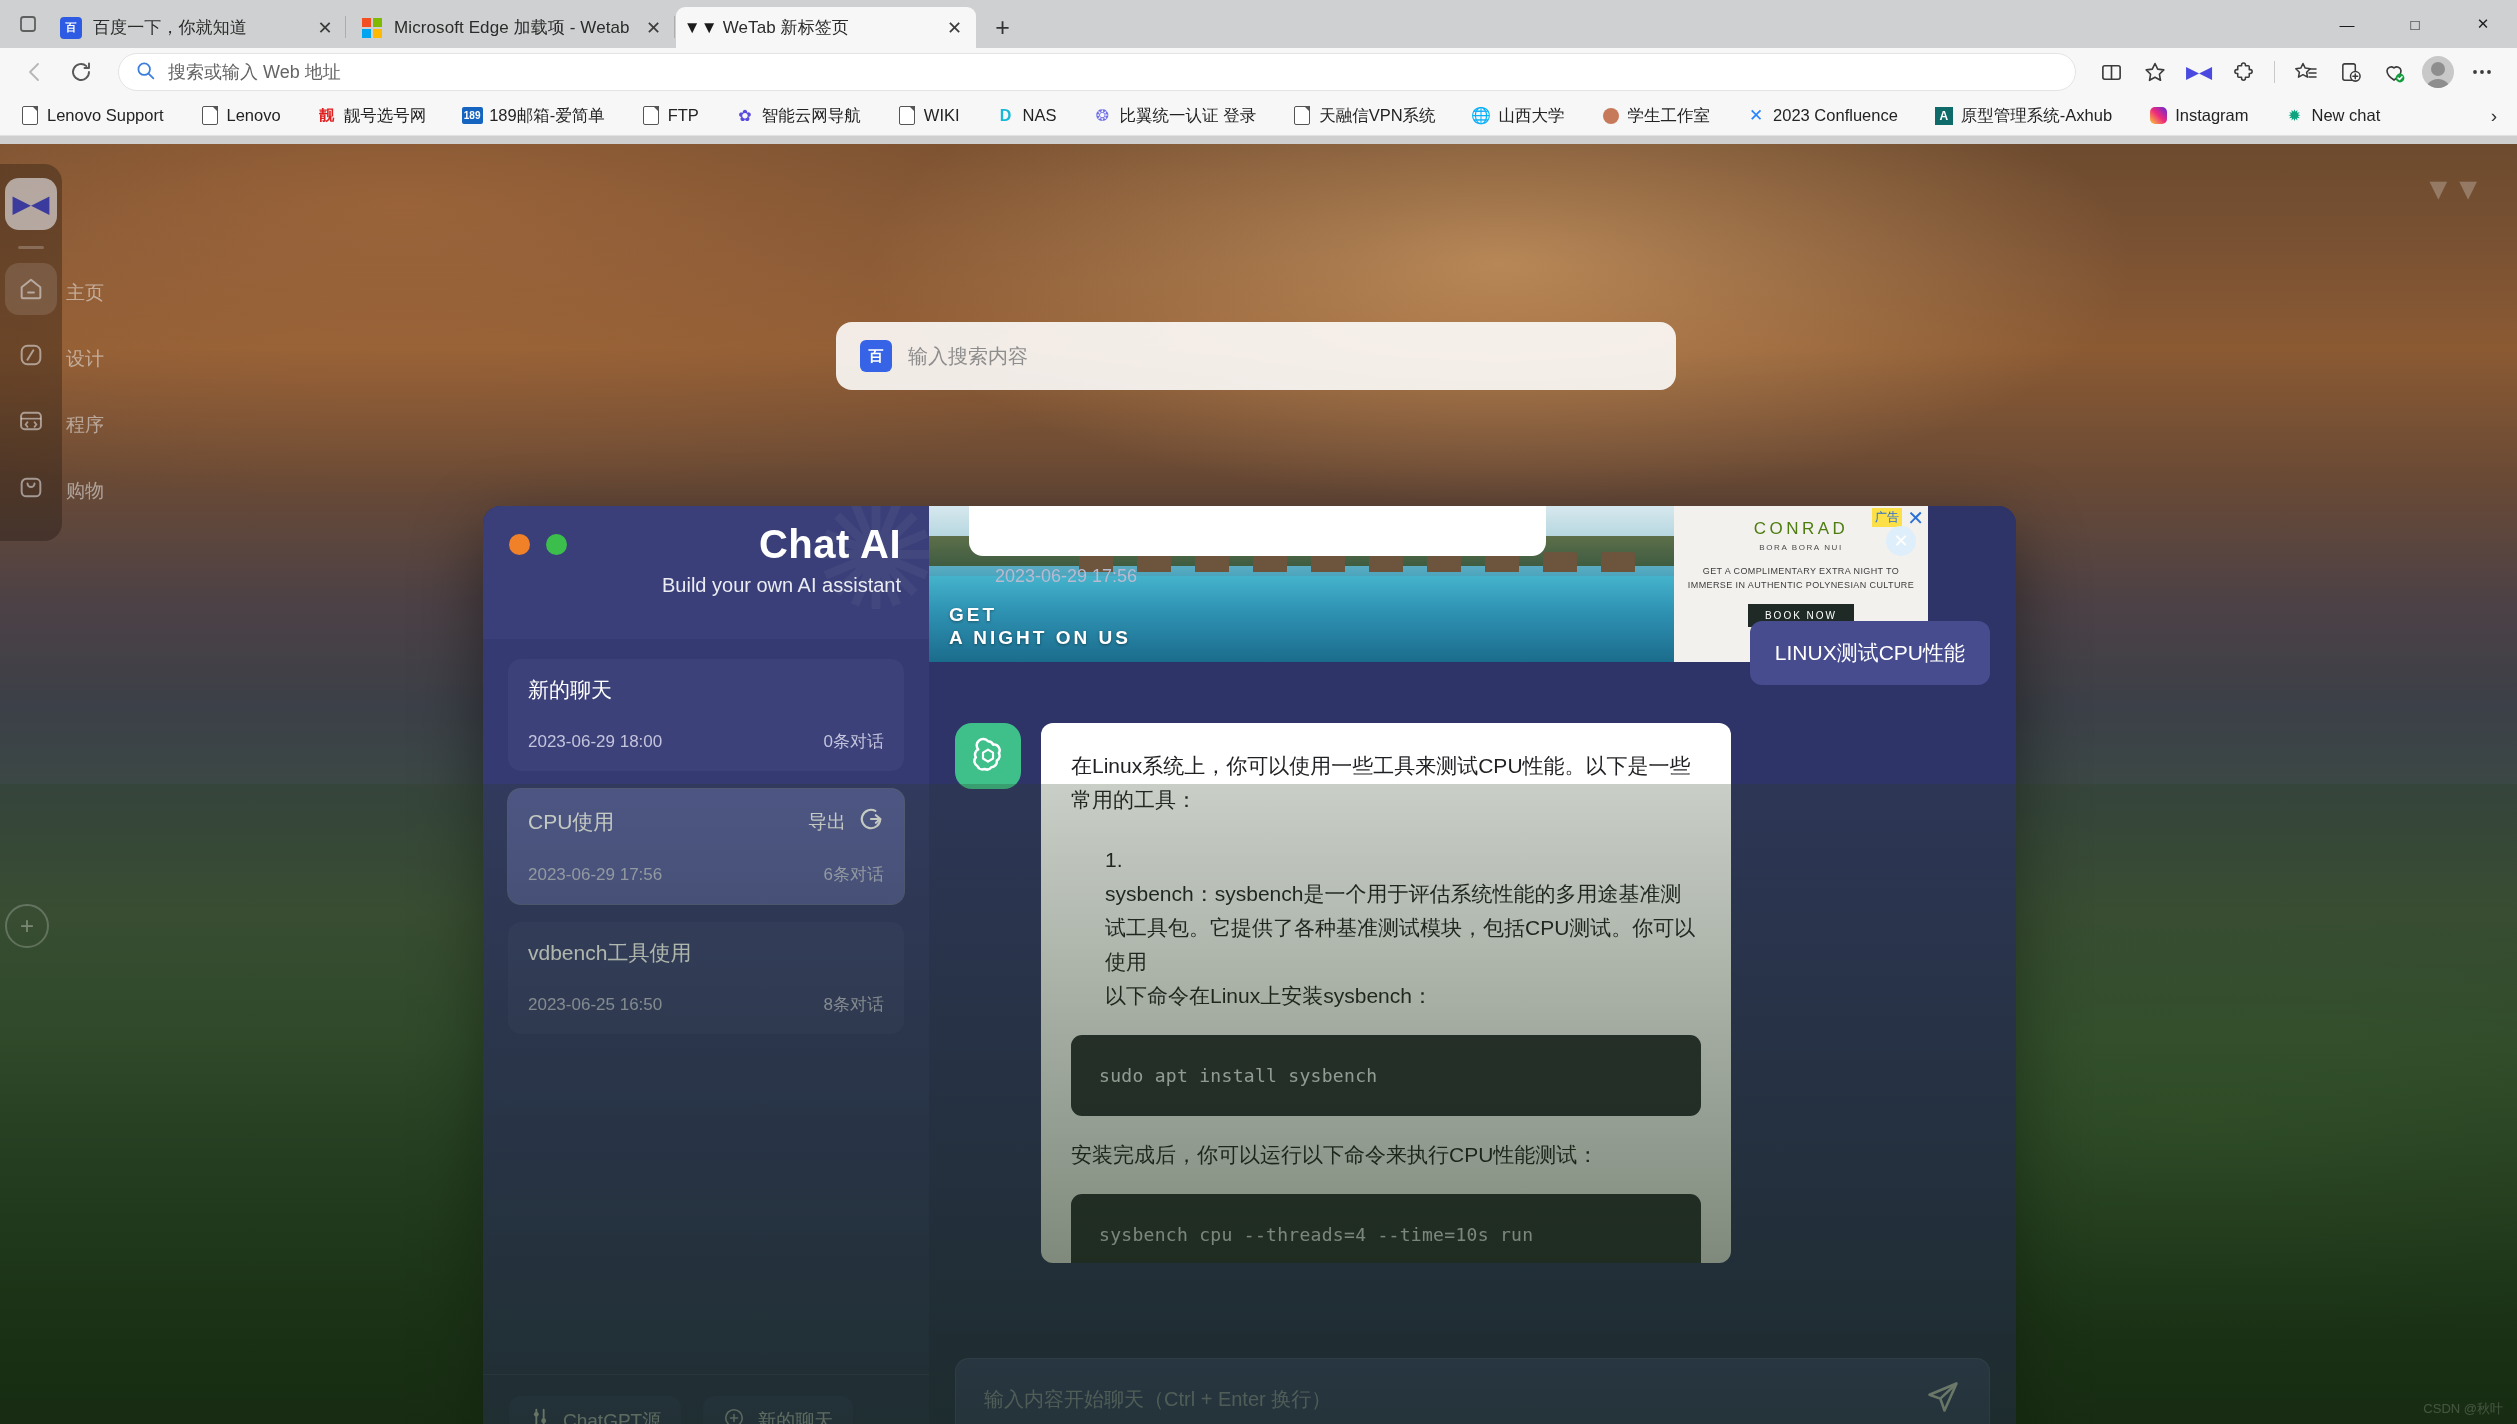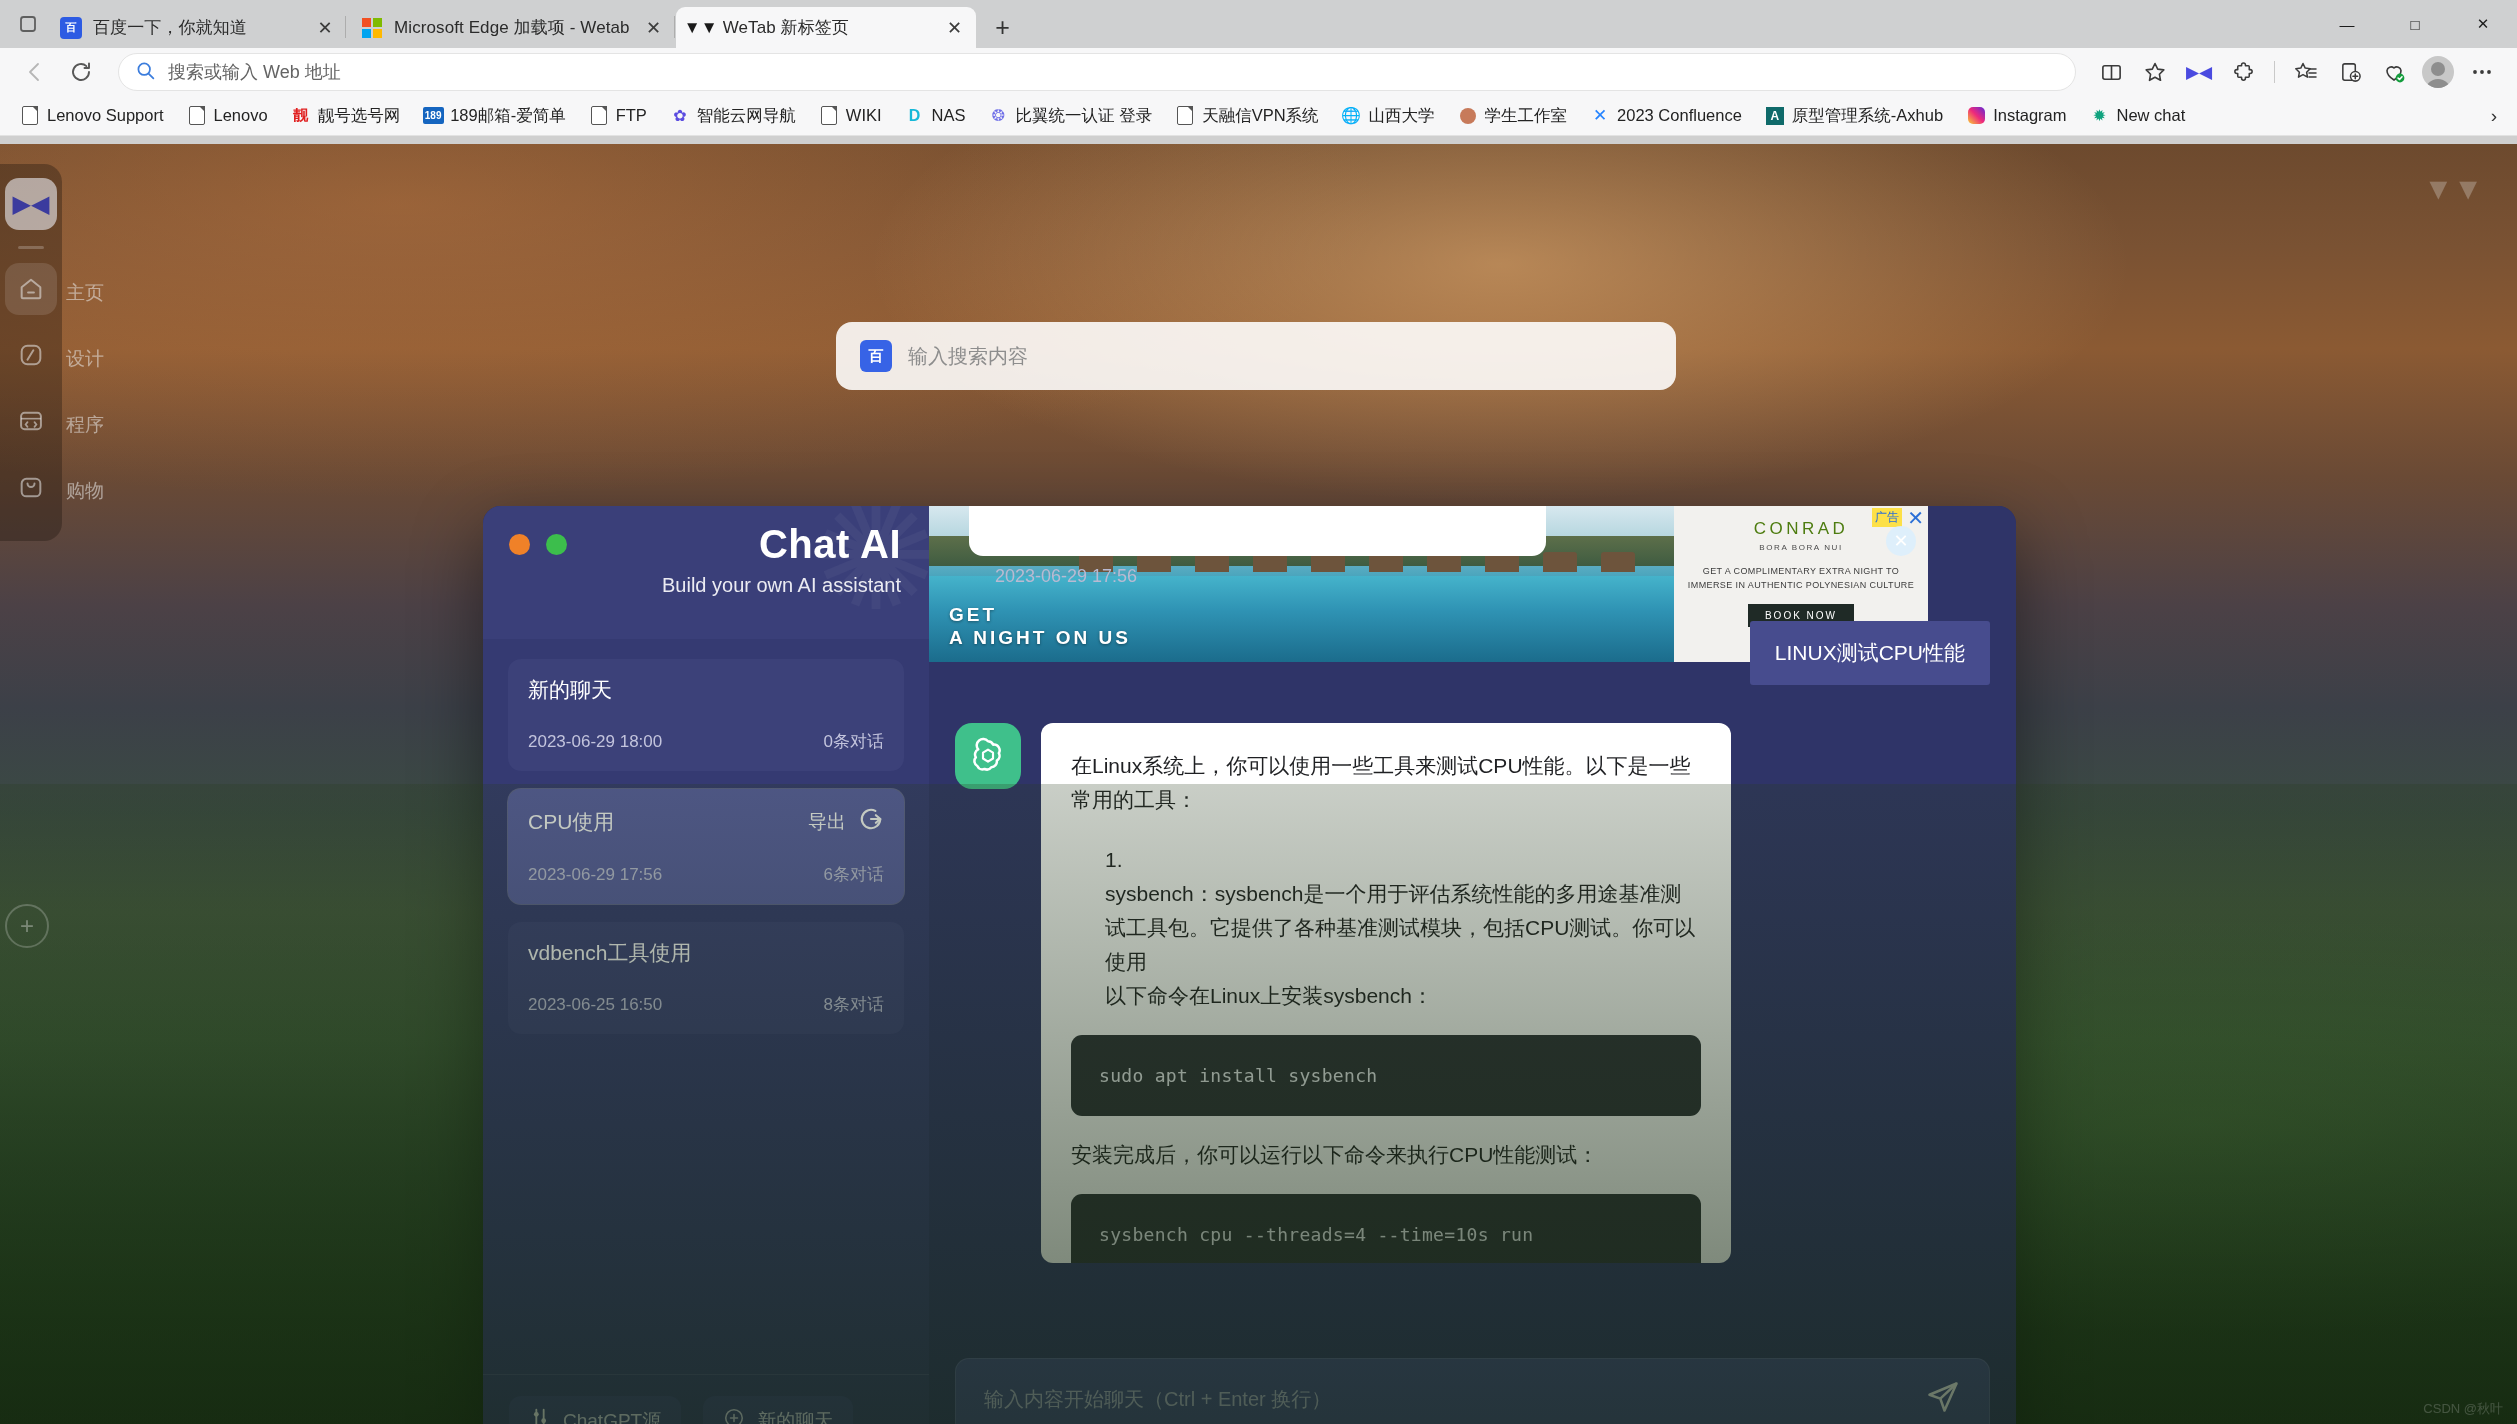--- a/index.html
+++ b/index.html
@@ -84,21 +84,21 @@
   .avatar-btn { width: 42px; height: 42px; display:flex;align-items:center;justify-content:center; }
   .avatar-circle {
     width: 32px; height: 32px; border-radius: 50%; background: #c8c8c8;
     position: relative; overflow: hidden;
   }
   .avatar-circle::before { content:''; position:absolute; left:9px; top:6px; width:14px;height:14px;border-radius:50%;background:#8e8e8e; }
   .avatar-circle::after { content:''; position:absolute; left:3px; top:23px; width:26px;height:18px;border-radius:13px 13px 0 0;background:#8e8e8e; }
 
   .bookmarkbar {
     height: 40px; background: #f7f7f8; display: flex; align-items: center;
-    padding: 0 10px; gap: 3px; font-size: 16.5px; color: #232323; overflow: hidden;
+    padding: 0 10px; gap: 16px; font-size: 16.5px; color: #232323; overflow: hidden;
     border-bottom: 1px solid #e2e2e2; position: relative;
   }
   .bm { display: flex; align-items: center; gap: 7px; padding: 4px 10px; border-radius: 5px; white-space: nowrap; }
   .bm .bmico { width: 20px; height: 20px; flex:0 0 20px; display:flex;align-items:center;justify-content:center; font-size: 13px;}
   .bm-overflow { position:absolute; right: 8px; top: 6px; width:30px;height:28px;display:flex;align-items:center;justify-content:center;color:#333;font-size:19px; }
 
   
   .ico-doc { position:relative; width:16px;height:19px;border:1.6px solid #555;border-radius:2px; background:#fff; }
   .ico-doc::after { content:''; position:absolute; right:-1px; top:-1px; width:0;height:0;border-left:6px solid transparent;border-top:6px solid #555;}
 
@@ -279,21 +279,21 @@
   }
 
   .msgs { flex: 1 1 auto; padding: 0 26px; position: relative; overflow: hidden; }
   .bubble-prev {
     position: absolute; left: 40px; top: -2px; right: 470px; height: 52px;
     background: #fff; border-radius: 0 0 14px 14px;
   }
   .ts { font-size: 18px; color: #b9bad2; margin: 0 0 0 40px; padding-top: 60px; }
   .row-user { display: flex; justify-content: flex-end; margin-top: 34px; }
   .bubble-user {
-    background: #474c8e; color: #fff; font-size: 21px; border-radius: 3px;
+    background: #474c8e; color: #fff; font-size: 21px; border-radius: 12px;
     padding: 18px 25px; max-width: 620px;
   }
   .row-bot { display: flex; gap: 20px; margin-top: 38px; align-items: flex-start; }
   .bot-avatar {
     width: 66px; height: 66px; border-radius: 17px; background: #3fc08b;
     display: flex; align-items: center; justify-content: center; flex: 0 0 66px;
   }
   .bubble-bot {
     background: #fff; color: #1f2023; border-radius: 12px;
     padding: 26px 30px 10px 30px; width: 690px; font-size: 21px; line-height: 1.62;

